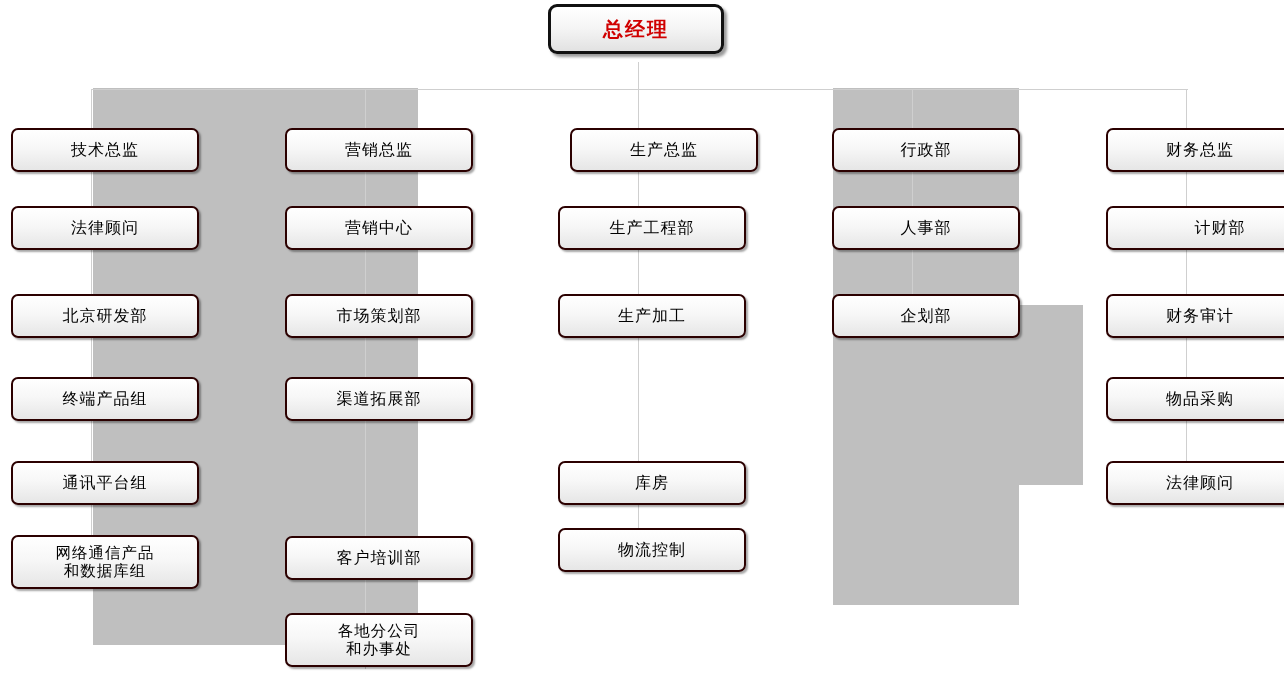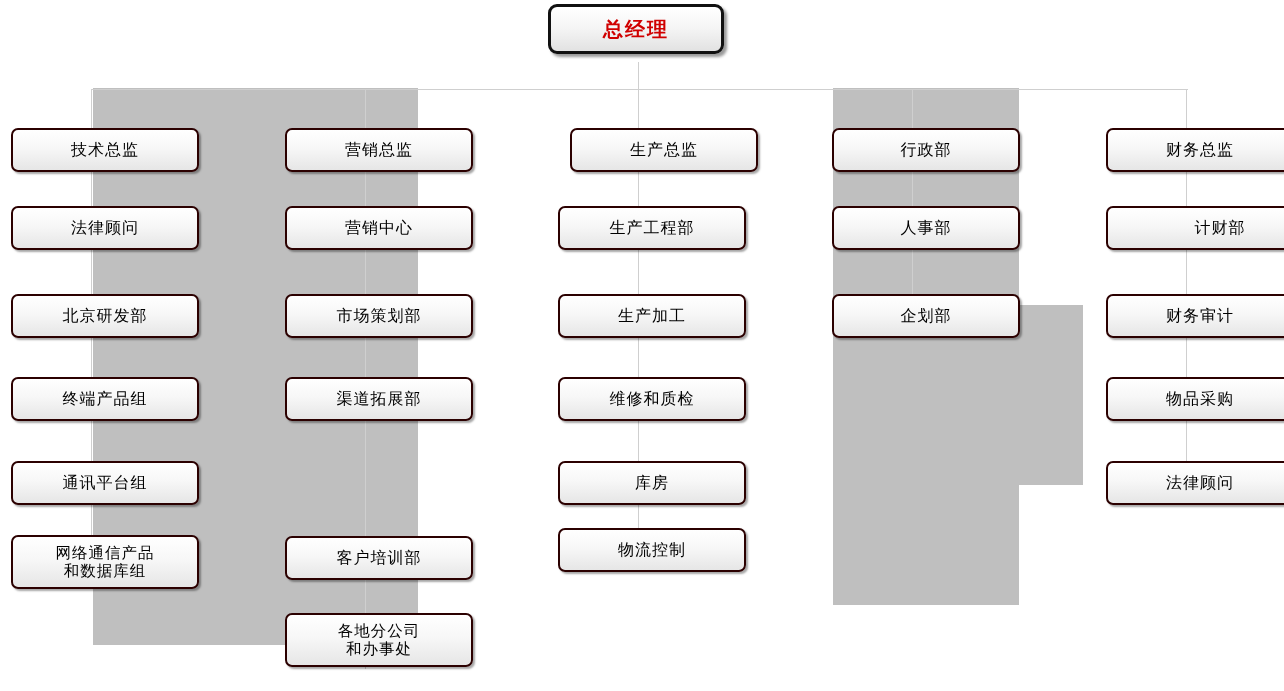--- a/index.html
+++ b/index.html
@@ -140,23 +140,20 @@
 
   <div class="node" style="left:558px; top:128px;margin-left:12px;">
     <span class="label">生产总监</span>
   </div>
   <div class="node" style="left:558px; top:206px;">
     <span class="label">生产工程部</span>
   </div>
   <div class="node" style="left:558px; top:294px;">
     <span class="label">生产加工</span>
   </div>
-  <div class="node" style="left:558px; top:377px;">
-    <span class="label">维修和质检</span>
-  </div>
   <div class="node" style="left:558px; top:461px;">
     <span class="label">库房</span>
   </div>
   <div class="node" style="left:558px; top:528px;">
     <span class="label">物流控制</span>
   </div>
 
   <div class="node" style="left:832px; top:128px;">
     <span class="label">行政部</span>
   </div>

